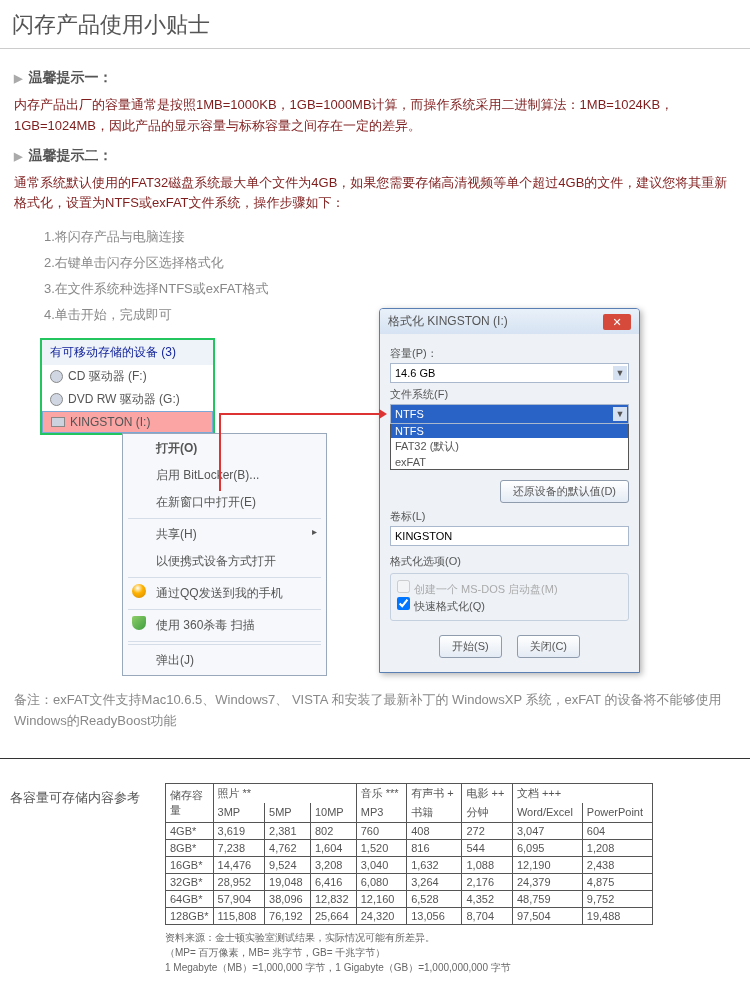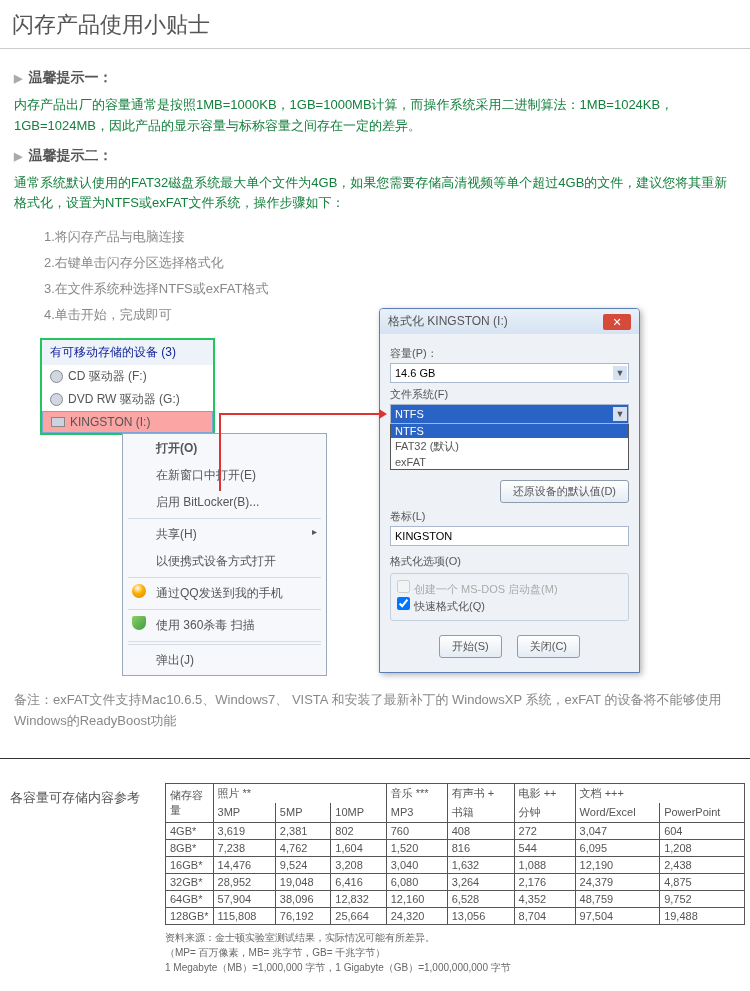--- a/index.html
+++ b/index.html
@@ -1,21 +1,21 @@
 <!DOCTYPE html>
 <html><head>
 <meta charset="utf-8">
 <style>
 * { margin: 0; padding: 0; box-sizing: border-box; }
 body { font-family: "Microsoft YaHei", Arial, sans-serif; font-size: 13px; color: #555; width: 750px; background: #fff; }
 .heading { font-size: 22px; font-weight: normal; color: #555; padding: 10px 12px 8px; border-bottom: 1px solid #ccc; }
 .content { padding: 12px 14px; }
 .tip-title { font-size: 14px; font-weight: bold; color: #555; margin: 8px 0; }
 .tip-title::before { content: "▶"; color: #aaa; margin-right: 6px; font-size: 11px; }
-.tip-body { font-size: 13px; line-height: 1.6; color: #15803d; margin-bottom: 10px; }
+.tip-body { font-size: 13px; line-height: 1.6; color: #7f1d1d; margin-bottom: 10px; }
 .steps { margin: 8px 0 10px 30px; }
 .steps li { list-style: none; font-size: 13px; color: #888; line-height: 2; }
 .screens { display: flex; gap: 8px; align-items: flex-start; margin: 8px 0 12px; position: relative; }
 
 .panel { border: 2px solid #22c55e; background: #fff; font-size: 12px; }
 .devices { width: 175px; margin-left: 26px; }
 .dev-head { background: #eef3fa; padding: 4px 8px; color: #129; font-size: 12px; }
 .dev-item { padding: 3px 8px; display: flex; align-items: center; gap: 5px; }
 .dev-item.active { background: #fca5a5; border: 1px solid #7aa7d6; }
 .disc { width: 13px; height: 13px; border-radius: 50%; background: #d0d7e2; border: 1px solid #888; display: inline-block; }
@@ -47,21 +47,21 @@
 .dd-opt.sel { background: #2a63c6; color: #fff; }
 .btn { border: 1px solid #8e9cae; background: linear-gradient(#fff, #e4ebf4); border-radius: 3px; padding: 3px 12px; font-size: 11px; display: inline-block; }
 .dlg-btns { text-align: center; padding: 10px 0 6px; }
 .dlg-btns .btn { margin: 0 6px; }
 .chk { margin-right: 4px; }
 .group { border: 1px solid #c5d0df; border-radius: 3px; padding: 6px; margin: 4px 0; }
 .note { color: #888; font-size: 13px; line-height: 1.6; margin: 8px 0; }
 
 .tbl-wrap { display: flex; border-top: 1px solid #333; padding-top: 24px; margin-top: 6px; }
 .tbl-label { width: 165px; padding: 6px 0 0 10px; font-size: 13px; color: #555; }
-table { border-collapse: collapse; width: 580px; font-size: 11px; }
+table { border-collapse: collapse; width: 488px; font-size: 11px; }
 th, td { border: 1px solid #555; padding: 2px 4px; text-align: left; }
 th { font-weight: normal; }
 .grp-head th { border-bottom: none; }
 .sub-head th { border-top: none; }
 .th-left { border-right: 1px solid #555; width: 45px; }
 .footnotes { font-size: 10px; color: #666; line-height: 1.4; margin: 6px 0 0 165px; }
 .footnotes p { margin: 1px 0; }
 </style>
 </head>
 <body>
@@ -97,22 +97,22 @@
             <span>DVD RW 驱动器 (G:)</span>
           </div>
         <div class="dev-item active">
             <span class="drv"></span>
             <span>KINGSTON (I:)</span>
           </div>
       </div>
 
       <div class="ctx">
         <div class="ctx-item"><b>打开(O)</b></div>
+        <div class="ctx-item">启用 BitLocker(B)...</div>
         <div class="ctx-item">在新窗口中打开(E)</div>
-        <div class="ctx-item">启用 BitLocker(B)...</div>
         <div class="ctx-sep"></div>
         <div class="ctx-item arrow">共享(H)</div>
         <div class="ctx-item">以便携式设备方式打开</div>
         <div class="ctx-sep"></div>
         <div class="ctx-item"><span class="ctx-icon qq"></span><span>通过QQ发送到我的手机</span></div>
         <div class="ctx-sep"></div>
         <div class="ctx-item"><span class="ctx-icon shield"></span><span>使用 360杀毒 扫描</span></div>
         <div class="ctx-sep"></div>
         <div class="ctx-sep"></div>
         <div class="ctx-item">弹出(J)</div>

